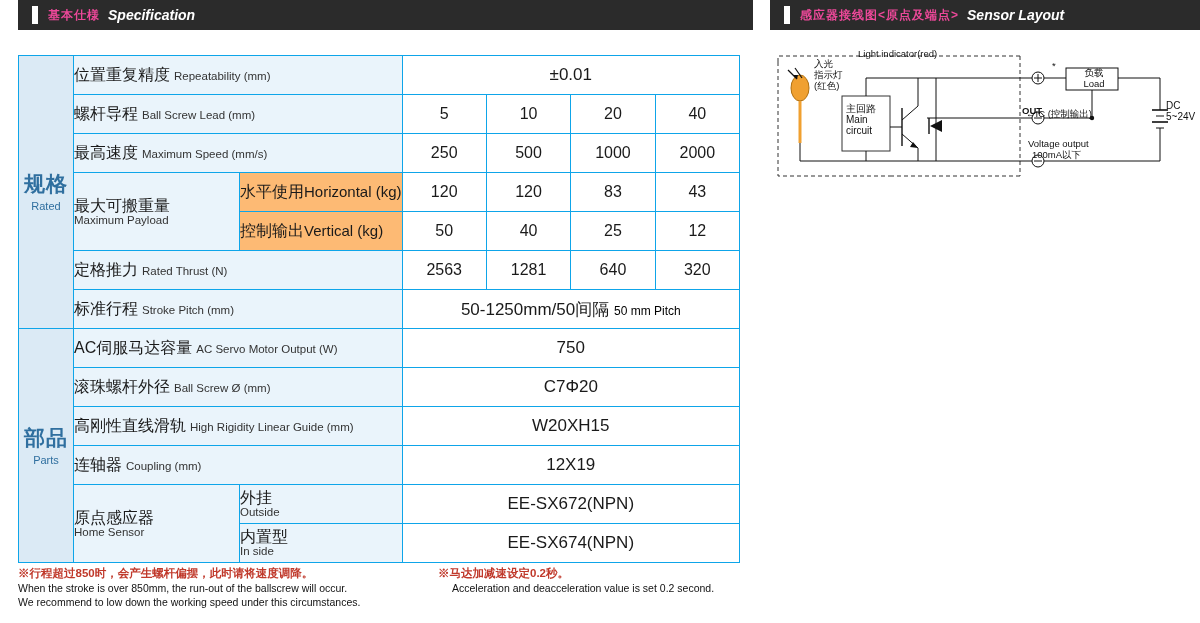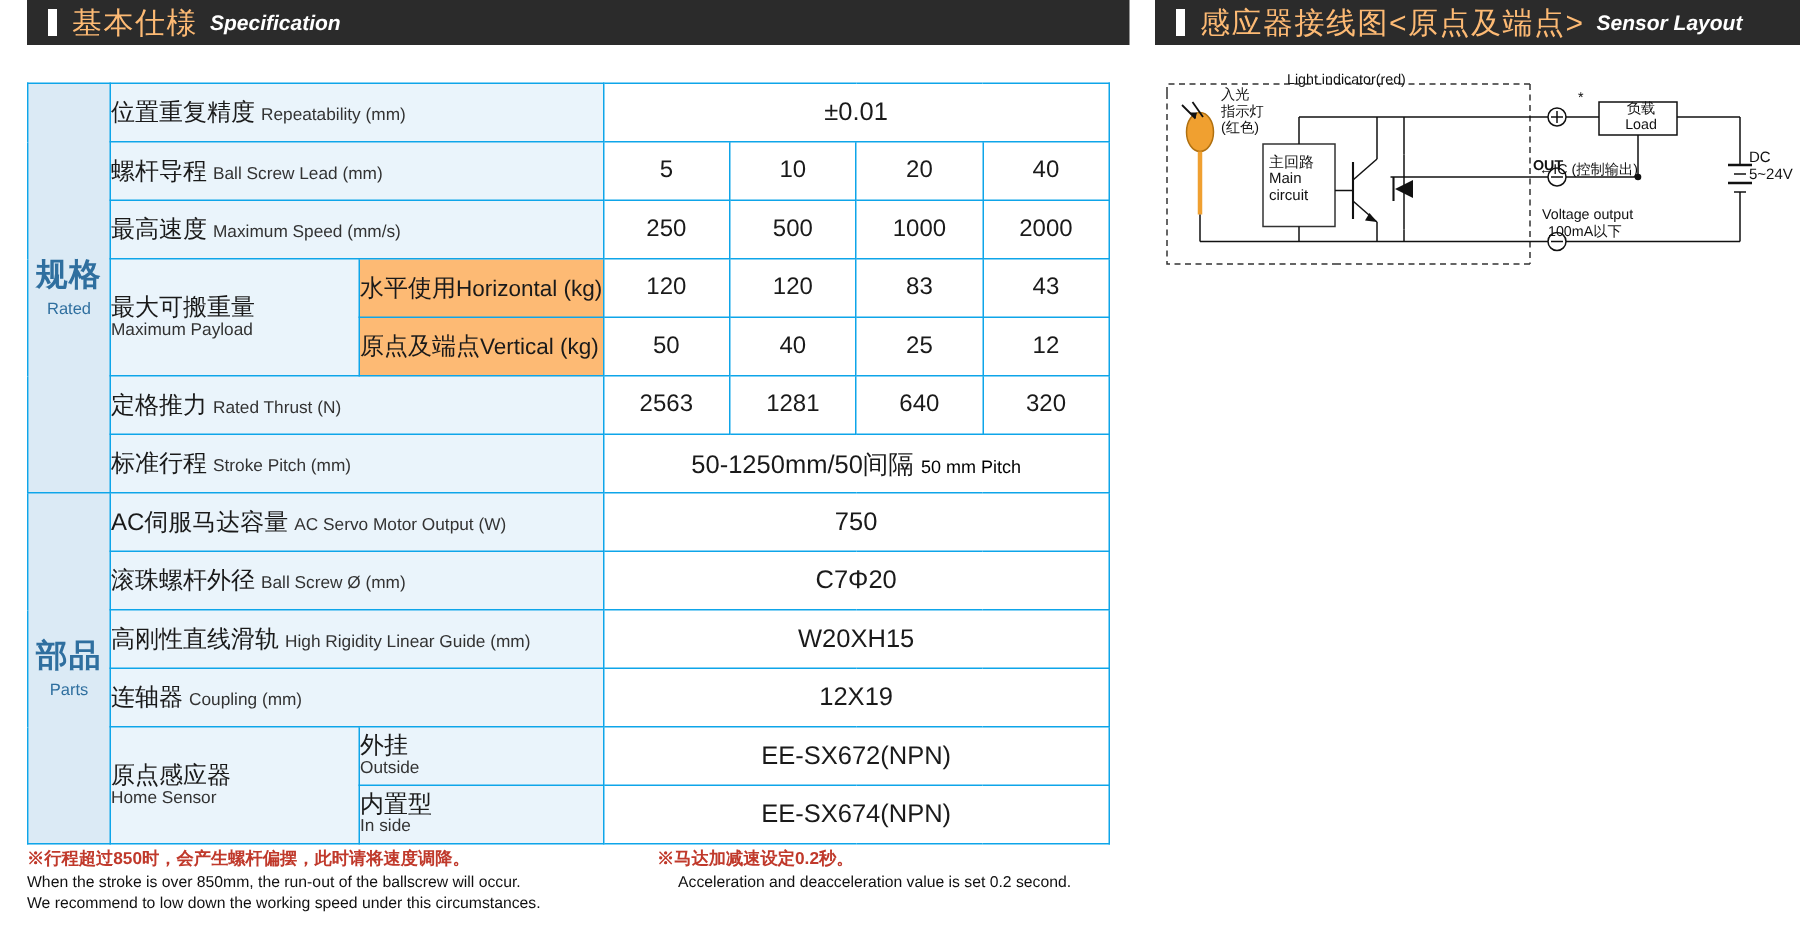--- a/index.html
+++ b/index.html
@@ -4,21 +4,21 @@
 <style>
   html,body{margin:0;padding:0;}
   body{
     width:1200px;height:623px;background:#ffffff;
     font-family:"Liberation Sans", sans-serif;
     color:#1a1a1a;overflow:hidden;position:relative;
   }
   
   .hdr{position:absolute;height:30px;background:#2b2b2b;display:flex;align-items:center;}
   .hdr .bar{width:6px;height:18px;background:#ffffff;margin-left:14px;margin-right:10px;}
-  .hdr .cn{color:#fdba74;font-size:20px;font-weight:normal;letter-spacing:1px;}
+  .hdr .cn{color:#ec4899;font-size:12px;font-weight:bold;letter-spacing:1px;}
   .hdr .en{color:#ffffff;font-size:14px;font-weight:bold;margin-left:8px;font-style:italic;}
   #hdr-spec{left:18px;top:0;width:735px;}
   #hdr-sensor{left:770px;top:0;width:430px;}
   #hdr-sensor{background:#2b2b2b;}
 
   
   .tbl{position:absolute;left:18px;top:55px;width:722px;border-collapse:collapse;}
   .tbl td{border:1px solid #0ea5e9;padding:0;height:38px;vertical-align:middle;}
   .sidecell{width:54px;background:#dbeaf5;text-align:center;color:#2f6f9f;font-weight:bold;}
   .side-cn{font-size:21px;line-height:24px;letter-spacing:1px;}
@@ -103,21 +103,21 @@
       <span class="cn" style="font-size:16px">水平使用</span><span class="en">Horizontal (kg)</span>
     </td>
     <td class="val">120</td>
     <td class="val">120</td>
     <td class="val">83</td>
     <td class="val">43</td>
   </tr>
 
   <tr>
     <td class="sub">
-      <span class="cn" style="font-size:16px">原点及端点</span><span class="en">Vertical (kg)</span>
+      <span class="cn" style="font-size:16px">控制输出</span><span class="en">Vertical (kg)</span>
     </td>
     <td class="val">50</td>
     <td class="val">40</td>
     <td class="val">25</td>
     <td class="val">12</td>
   </tr>
 
   <tr>
     <td class="lbl" colspan="2">
       <span class="cn">定格推力</span><span class="en">Rated Thrust (N)</span>

